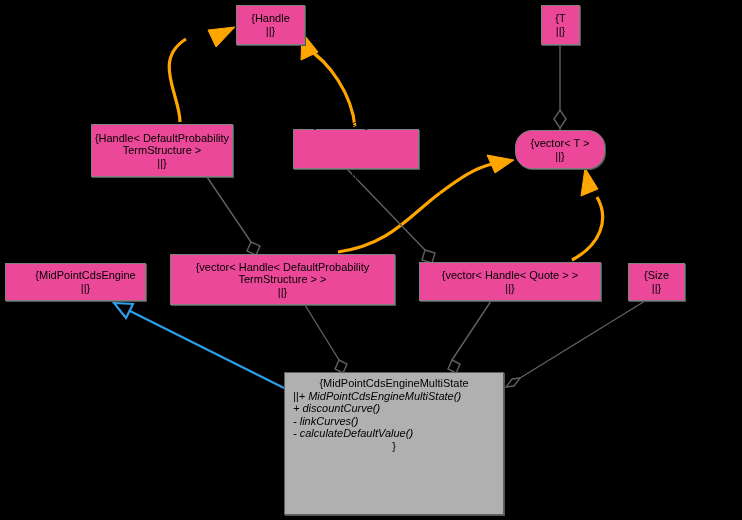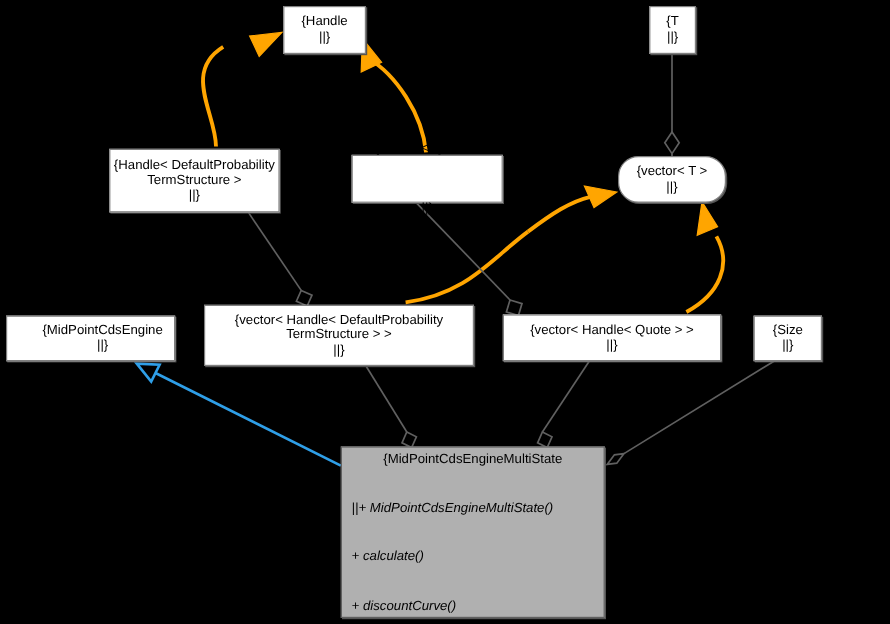--- a/index.html
+++ b/index.html
@@ -19,42 +19,41 @@
     position: absolute;
     left: 0;
     top: 0;
     width: 742px;
     height: 520px;
   }
   .node {
     position: absolute;
     box-sizing: border-box;
     border: 1px solid #808080;
-    background: #ffffff;
+    background: #ec4899;
     color: #000000;
     font-size: 11px;
     line-height: 12.6px;
     text-align: center;
     display: flex;
     flex-direction: column;
     justify-content: center;
     align-items: center;
     z-index: 5;
     box-shadow: 1px 1px 0 #555555;
     white-space: pre;
   }
   .node .line { display: block; }
   .node.main {
     background: #b0b0b0;
     border: 1px solid #606060;
     justify-content: flex-start;
     align-items: stretch;
     text-align: left;
     padding: 4px 0 0 0;
-    gap: 28px;
   }
   .node.main .title {
     text-align: center;
     display: block;
   }
   .node.main .member {
     display: block;
     padding-left: 8px;
     text-align: left;
     font-style: italic;
@@ -158,19 +157,19 @@
   </div>
 
   <div class="node" style="left:628px; top:263px; width:57px; height:38px;">
     <span class="line">{Size</span>
     <span class="line">||}</span>
   </div>
 
   <div class="node main" style="left:284px; top:372px; width:220px; height:143px;">
     <span class="title">{MidPointCdsEngineMultiState</span>
     <span class="member">||+ MidPointCdsEngineMultiState()</span>
-    <span class="member">+ calculate()</span>
     <span class="member">+ discountCurve()</span>
     <span class="member">- linkCurves()</span>
+    <span class="member">- calculateDefaultValue()</span>
     <span class="closer">}</span>
   </div>
 
 </div>
 
 </body></html>

